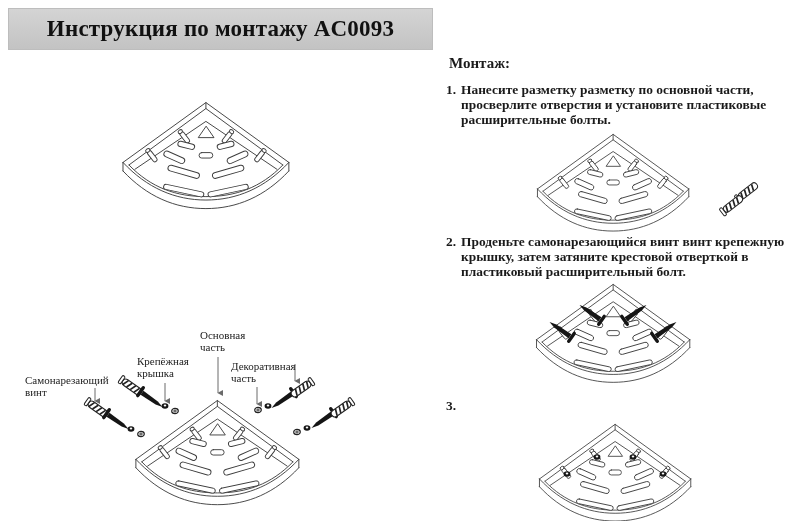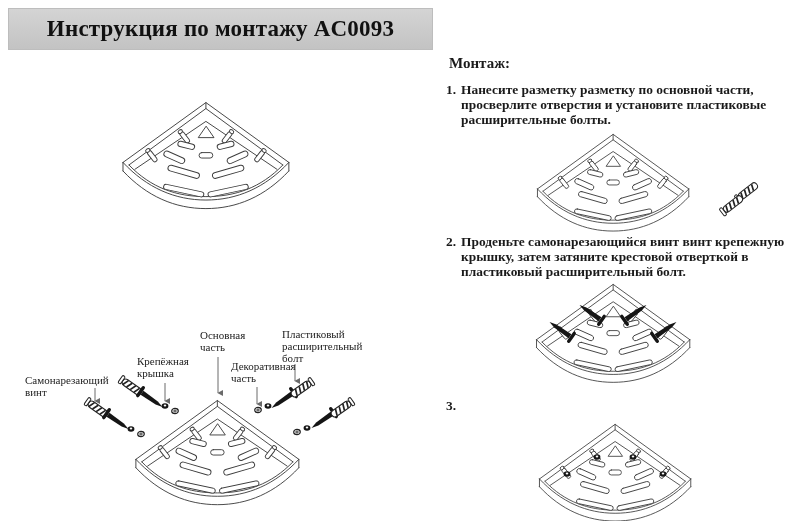--- a/index.html
+++ b/index.html
@@ -138,23 +138,20 @@
       <line class="arrow" x1="275" y1="39" x2="275" y2="56" marker-end="url(#ah)"></line>
     </svg>
     <div class="plabel" style="left:25px;top:56px">Самонарезающий
 винт</div>
     <div class="plabel" style="left:137px;top:37px">Крепёжная
 крышка</div>
     <div class="plabel" style="left:200px;top:11px">Основная
 часть</div>
     <div class="plabel" style="left:231px;top:42px">Декоративная
 часть</div>
-    <div class="plabel" style="left:282px;top:10px">Пластиковый
-расширительный
-болт</div>
   </div>
 
   <div class="rheading">Монтаж:</div>
 
   <div class="step" style="top:83px">
     <span class="num">1.</span>
     <span>Нанесите разметку разметку по основной части, просверлите отверстия и установите пластиковые расширительные болты.</span>
   </div>
   <svg class="d" style="left:500px;top:126px" width="300" height="110">
     <use href="#shelf" transform="translate(32,6) scale(0.78)"></use>

